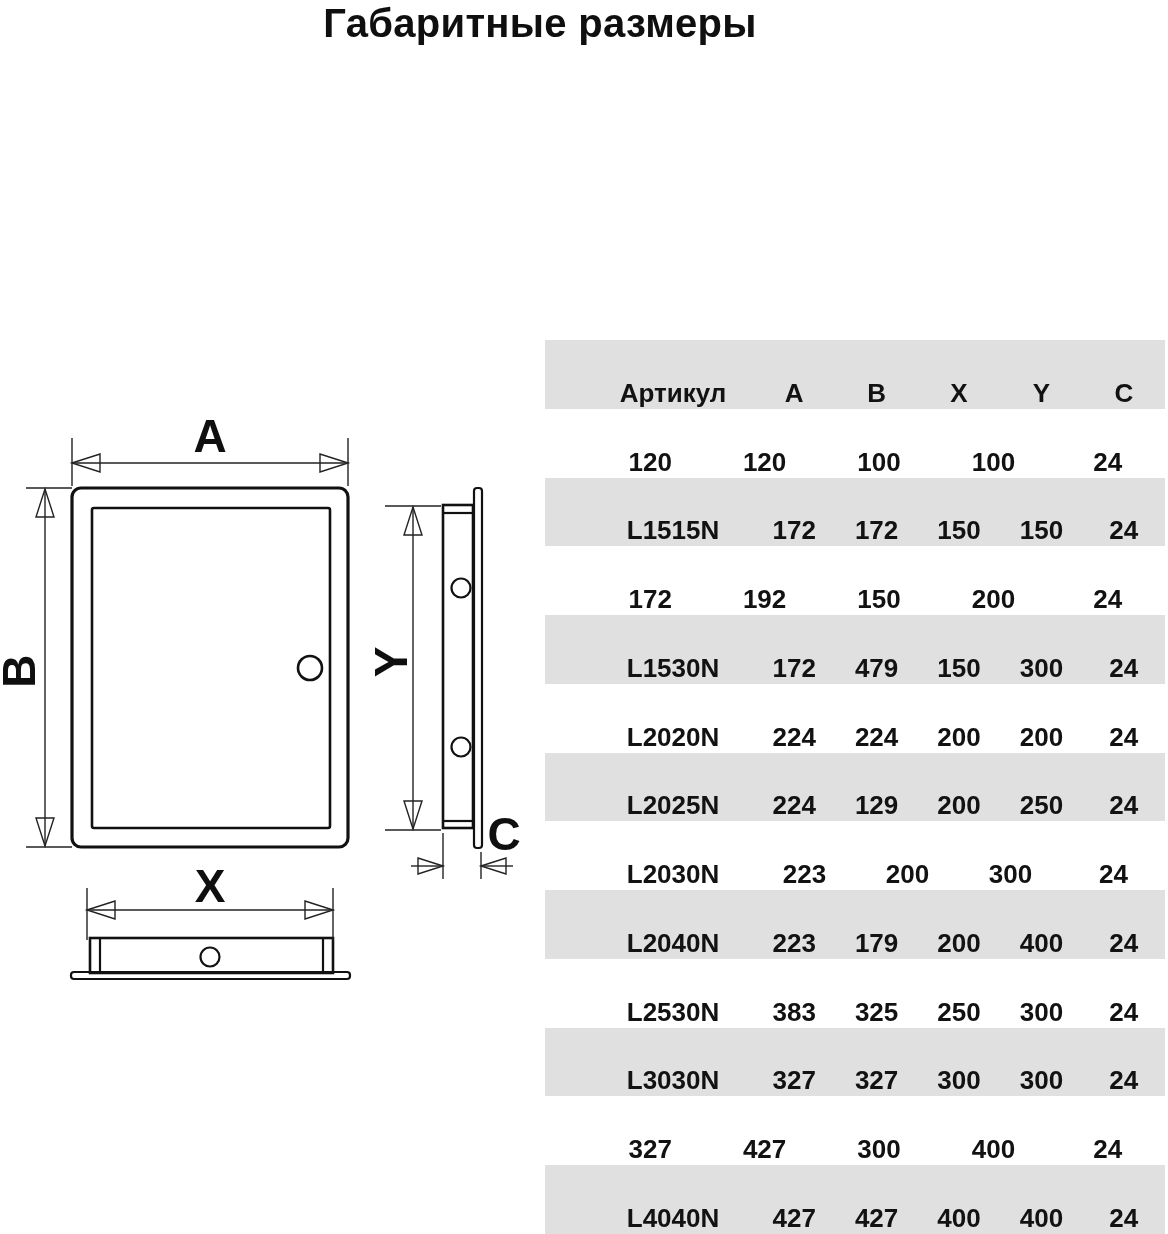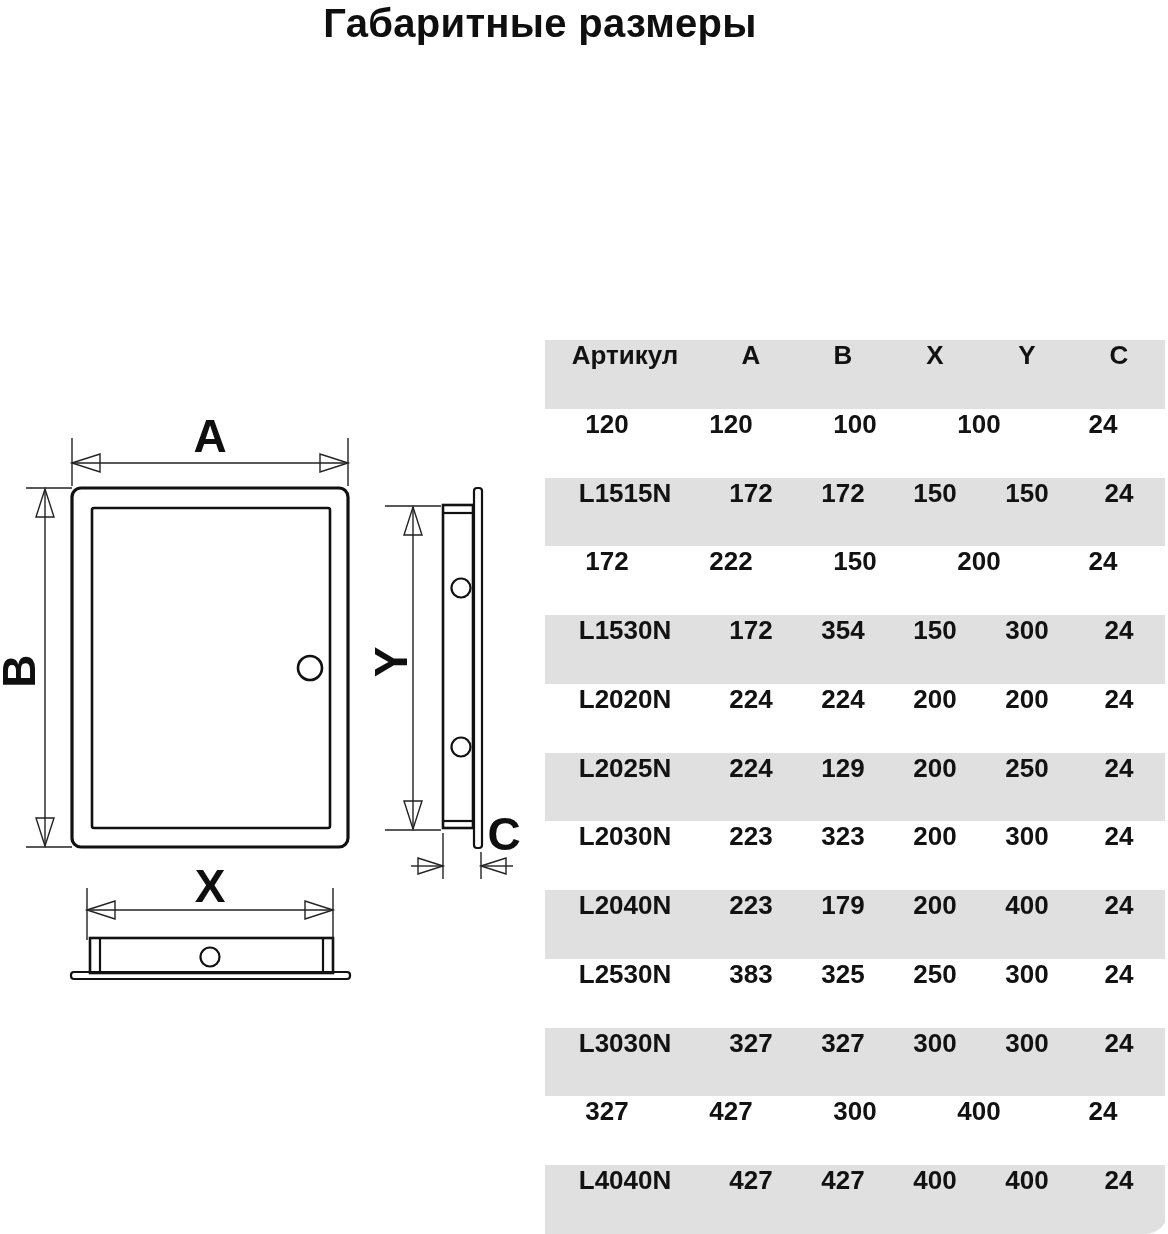--- a/index.html
+++ b/index.html
@@ -1,36 +1,36 @@
 <!DOCTYPE html>
 <html><head>
 <meta charset="utf-8">
 <style>
   html,body{margin:0;padding:0;background:#fff;}
   .canvas{
     position:relative;width:1168px;height:1234px;background:#fff;
-    font-family:"Liberation Sans",sans-serif;color:#111;overflow:hidden;border-radius:23px;
+    font-family:"Liberation Sans",sans-serif;color:#111;overflow:hidden;
   }
   .title{
     position:absolute;top:-3px;left:0;width:1080px;height:52px;
     text-align:center;font-size:40px;font-weight:bold;letter-spacing:.3px;
     line-height:52px;color:#0f0f0f;
   }
   .drawing{position:absolute;left:0;top:400px;width:540px;height:600px;}
   .drawing .w3{stroke:#111;stroke-width:3.2;fill:none;}
   .drawing .w2{stroke:#111;stroke-width:2.6;fill:none;}
   .drawing .w1{stroke:#111;stroke-width:2.2;fill:none;}
   .drawing .dim{stroke:#222;stroke-width:1.4;fill:none;}
   .drawing .arr{stroke:#222;stroke-width:1.4;fill:none;}
   .drawing text{
     font-family:"Liberation Sans",sans-serif;font-weight:bold;
     font-size:46px;fill:#0f0f0f;
   }
   .spec-table{position:absolute;left:545px;top:340px;width:620px;}
-  .t-row{display:flex;height:68.77px;align-items:flex-start;}
+  .t-row{display:flex;height:68.77px;align-items:flex-end;padding-left:48px;}
   .t-row:nth-child(odd){background:#e0e0e0;}
   .cell{
     display:flex;align-items:center;justify-content:center;
     font-weight:bold;font-size:26px;color:#121212;
   }
   .c-art{width:160px;}
   .c-num{flex:1;}
 </style>
 </head>
 <body>
@@ -131,29 +131,29 @@
     <div class="t-row">
       <div class="cell c-art">L1515N</div>
       <div class="cell c-num">172</div>
       <div class="cell c-num">172</div>
       <div class="cell c-num">150</div>
       <div class="cell c-num">150</div>
       <div class="cell c-num">24</div>
     </div>
     <div class="t-row">
       <div class="cell c-num">172</div>
-      <div class="cell c-num">222</div>
+      <div class="cell c-num">192</div>
       <div class="cell c-num">150</div>
       <div class="cell c-num">200</div>
       <div class="cell c-num">24</div>
     </div>
     <div class="t-row">
       <div class="cell c-art">L1530N</div>
       <div class="cell c-num">172</div>
-      <div class="cell c-num">354</div>
+      <div class="cell c-num">479</div>
       <div class="cell c-num">150</div>
       <div class="cell c-num">300</div>
       <div class="cell c-num">24</div>
     </div>
     <div class="t-row">
       <div class="cell c-art">L2020N</div>
       <div class="cell c-num">224</div>
       <div class="cell c-num">224</div>
       <div class="cell c-num">200</div>
       <div class="cell c-num">200</div>
@@ -163,21 +163,20 @@
       <div class="cell c-art">L2025N</div>
       <div class="cell c-num">224</div>
       <div class="cell c-num">129</div>
       <div class="cell c-num">200</div>
       <div class="cell c-num">250</div>
       <div class="cell c-num">24</div>
     </div>
     <div class="t-row">
       <div class="cell c-art">L2030N</div>
       <div class="cell c-num">223</div>
-      <div class="cell c-num">323</div>
       <div class="cell c-num">200</div>
       <div class="cell c-num">300</div>
       <div class="cell c-num">24</div>
     </div>
     <div class="t-row">
       <div class="cell c-art">L2040N</div>
       <div class="cell c-num">223</div>
       <div class="cell c-num">179</div>
       <div class="cell c-num">200</div>
       <div class="cell c-num">400</div>

